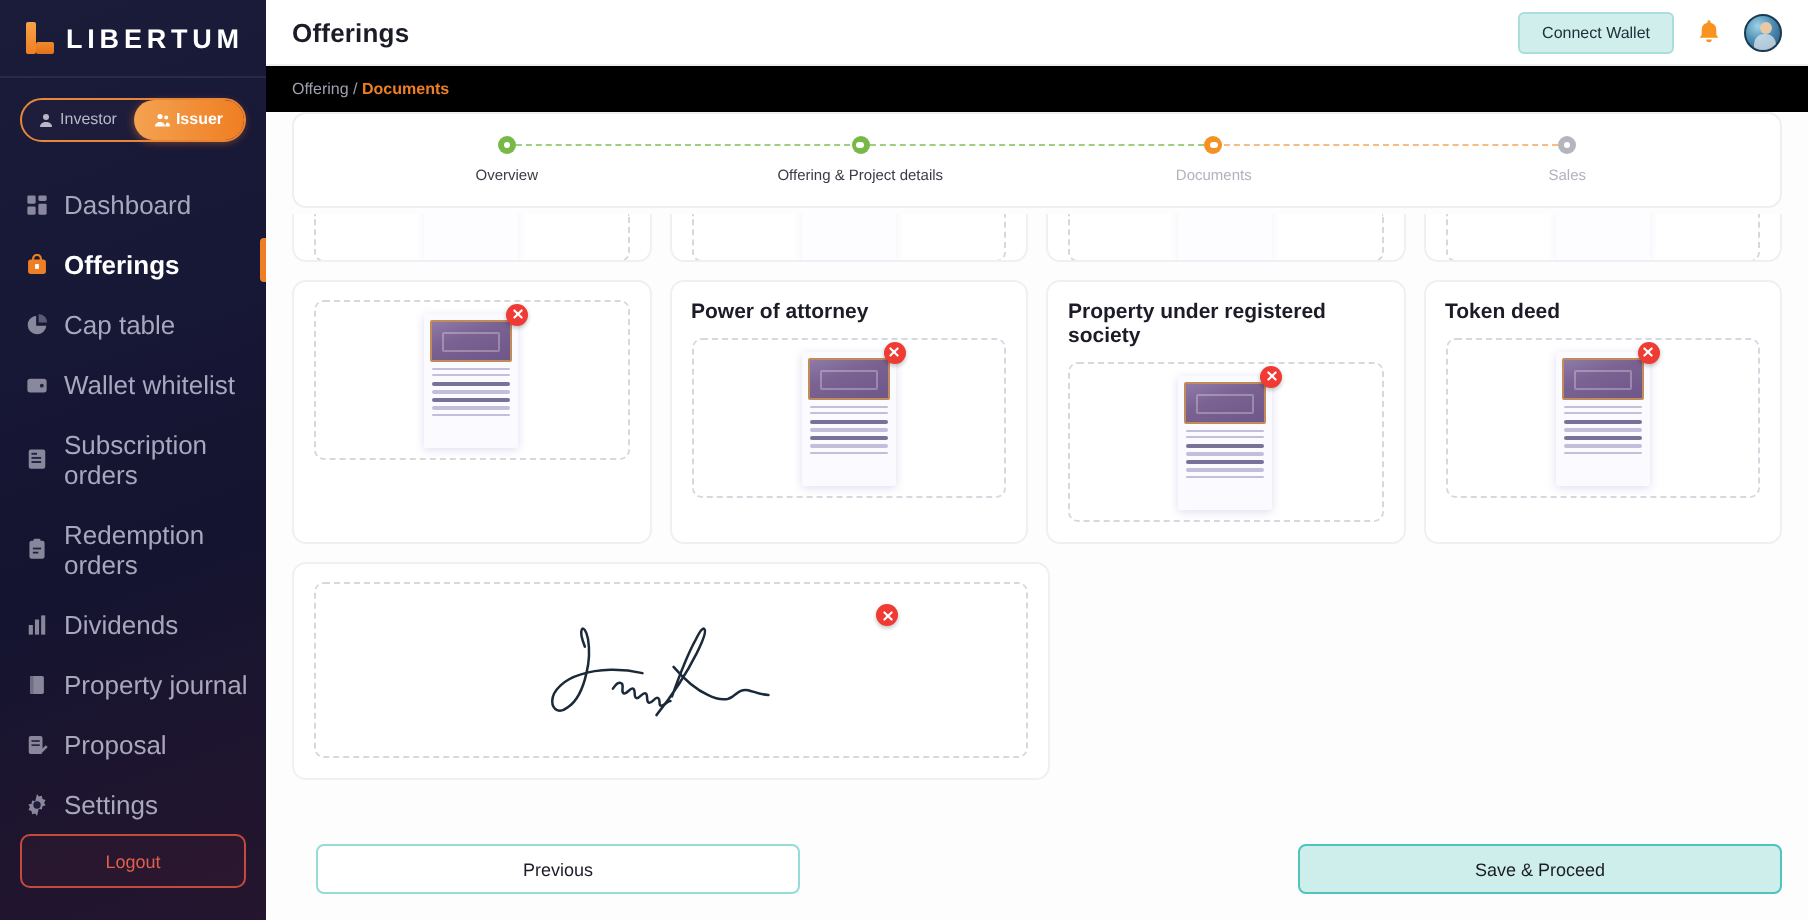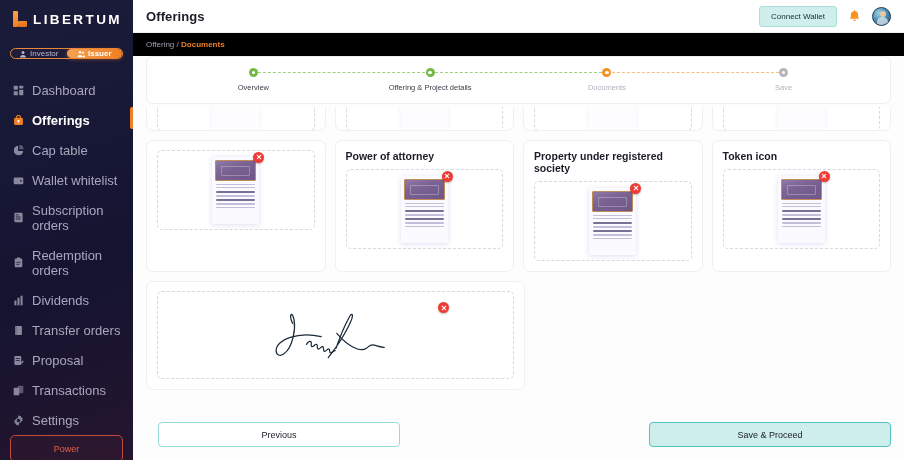--- a/index.html
+++ b/index.html
@@ -307,54 +307,47 @@
           <rect x="11" y="1" width="3" height="14"></rect>
       </svg>
       <span>Dividends</span>
     </div>
 
     <div class="nav-item">
       <svg class="ic" viewBox="0 0 16 16" fill="#cfcddd">
         <rect x="3" y="1.5" width="10" height="13" rx="1.3"></rect>
           <rect x="3" y="1.5" width="2.4" height="13" fill="#a5a3b8"></rect>
       </svg>
-      <span>Transfer orders</span>
+      <span>Property journal</span>
     </div>
 
     <div class="nav-item">
       <svg class="ic" viewBox="0 0 16 16" fill="#cfcddd">
         <rect x="2" y="1.5" width="10" height="13" rx="1.4"></rect>
           <rect x="4" y="4.5" width="6" height="1.2" fill="#2a2a4a"></rect>
         <rect x="4" y="7.5" width="6" height="1.2" fill="#2a2a4a"></rect>
         <path d="M11 11.5l3.4-3.4 1.4 1.4-3.4 3.4-1.8.4z"></path>
       </svg>
       <span>Proposal</span>
     </div>
 
-    <div class="nav-item">
-      <svg class="ic" viewBox="0 0 16 16" fill="#cfcddd">
-        <rect x="1" y="4" width="8" height="11" rx="1.3"></rect>
-          <rect x="7" y="1" width="8" height="11" rx="1.3" opacity=".6"></rect>
-      </svg>
-      <span>Transactions</span>
-    </div>
 
     <div class="nav-item">
       <svg class="ic" viewBox="0 0 16 16" fill="#cfcddd">
         <path d="M8 0l1.3 1.9 2.2-.6.5 2.3 2.2.7-1 2 1 2-2.2.7-.5 2.3-2.2-.6L8 16l-1.3-1.9-2.2.6-.5-2.3-2.2-.7 1-2-1-2 2.2-.7.5-2.3 2.2.6z"></path>
         <circle cx="8" cy="8" r="2.7" fill="#22224a"></circle>
       </svg>
       <span>Settings</span>
     </div>
 
   </nav>
 
   <div class="logout-wrap">
     <div class="logout-btn">
-      <span>Power</span>
+      <span>Logout</span>
     </div>
   </div>
 </aside>
 
 <div class="main">
 
   <header class="topbar">
     <div class="page-title">Offerings</div>
     <div class="topbar-right">
       <button class="connect-wallet">Connect Wallet</button>
@@ -399,21 +392,21 @@
               <i></i>
             </span>
           <span class="step-label" style="color:#b2b2bd;">Documents</span>
         </div>
 
         <div class="step">
 
           <span class="step-dot" style="background:#b5b5bd;">
               <i></i>
             </span>
-          <span class="step-label" style="color:#b2b2bd;">Save</span>
+          <span class="step-label" style="color:#b2b2bd;">Sales</span>
         </div>
 
       </div>
     </div>
 
     <div class="doc-row">
       <div class="doc-card clipped">
         <div class="dropzone clipped-zone">
           <div class="thumb faded">
             <div class="paper">
@@ -524,21 +517,21 @@
               <svg viewBox="0 0 10 10" stroke="#fff" stroke-width="1.8" stroke-linecap="round">
                 <line x1="2" y1="2" x2="8" y2="8"></line>
                   <line x1="8" y1="2" x2="2" y2="8"></line>
               </svg>
             </span>
           </div>
         </div>
       </div>
 
       <div class="doc-card">
-        <div class="doc-title">Token icon</div>
+        <div class="doc-title">Token deed</div>
         <div class="dropzone">
           <div class="thumb">
             <div class="paper">
               <div class="stamp"></div>
               <div class="lines">
                 <div class="ln"></div>
                   <div class="ln"></div>
                   <div class="ln dark"></div>
                 <div class="ln"></div>
                   <div class="ln dark"></div>

